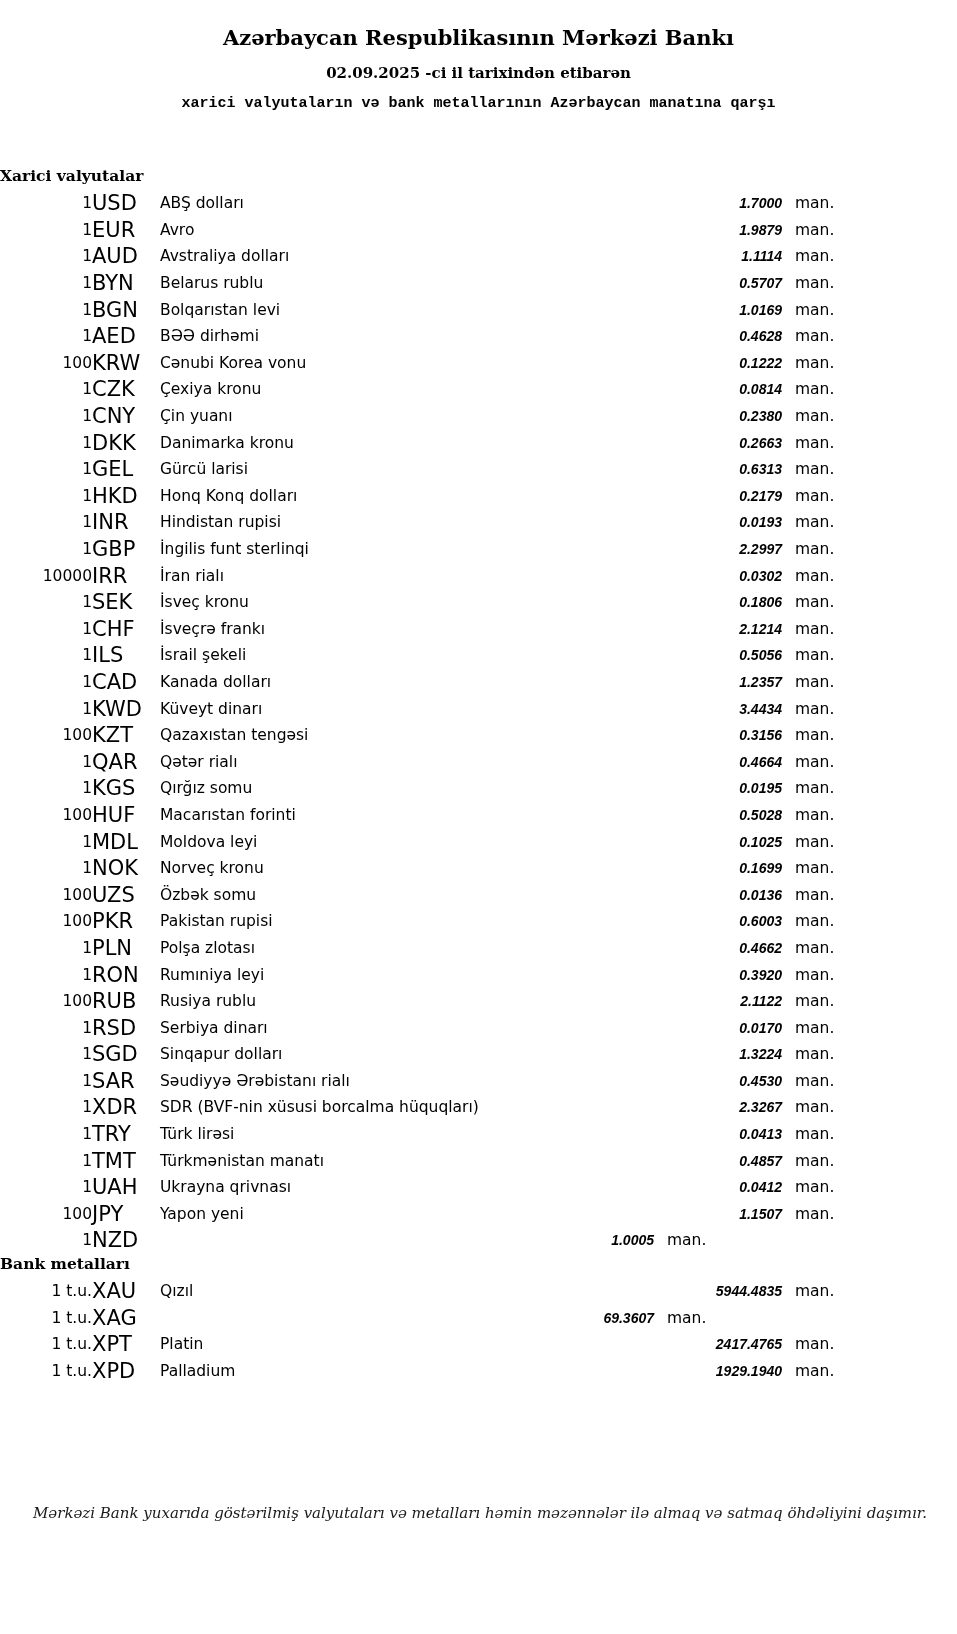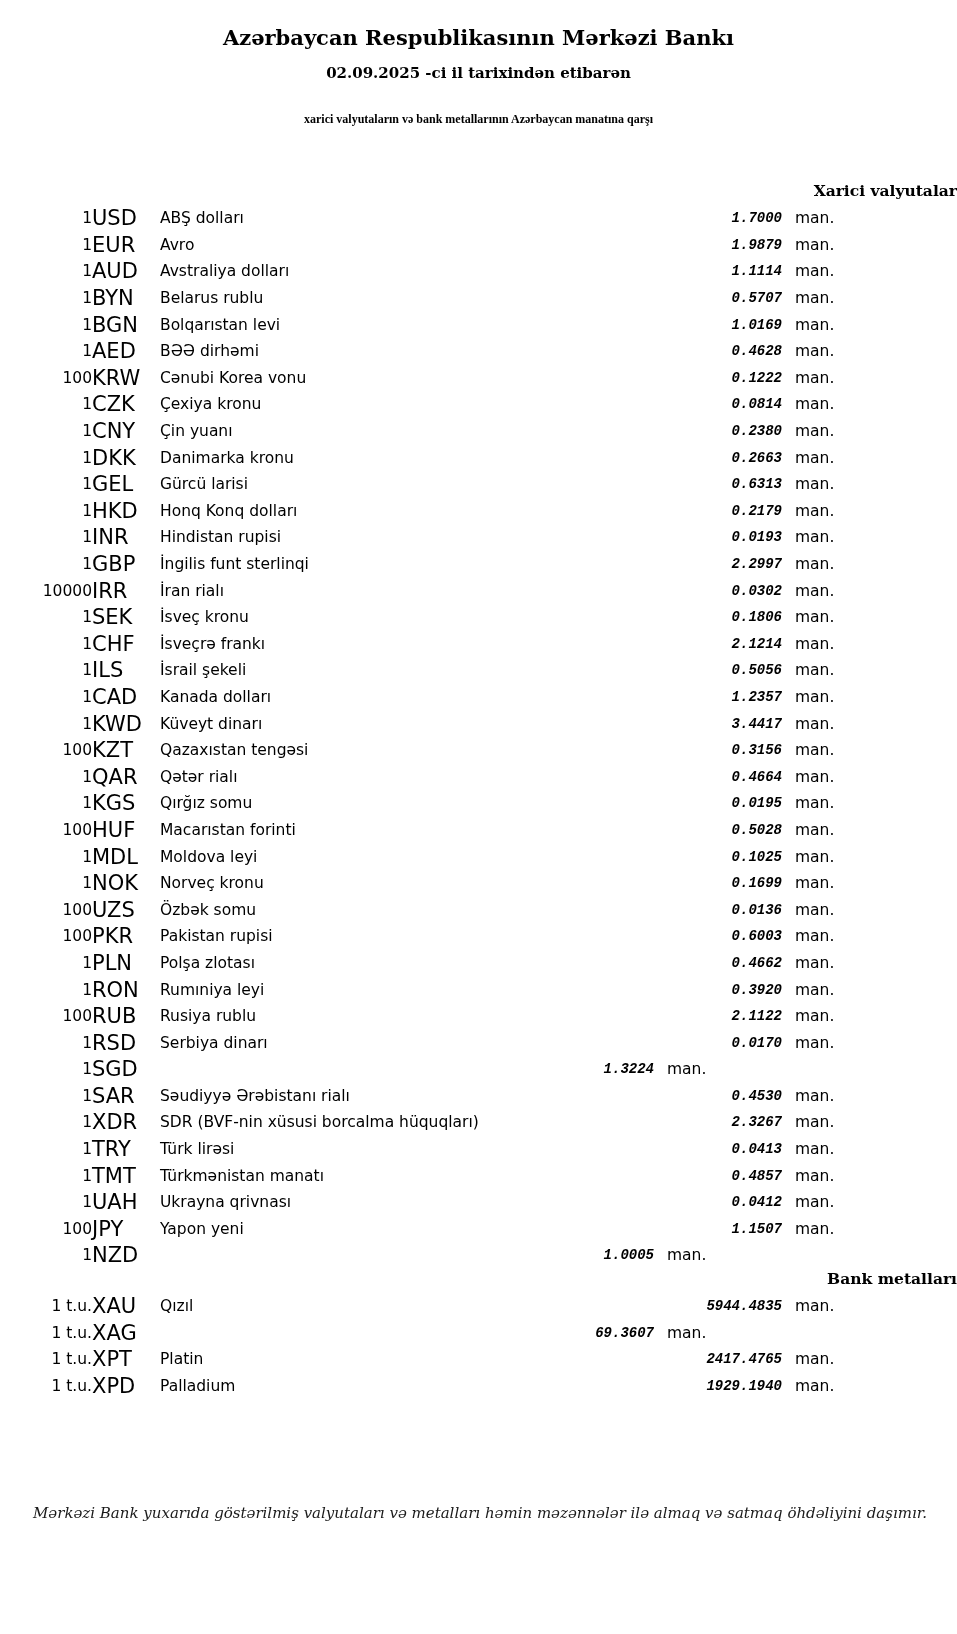--- a/index.html
+++ b/index.html
@@ -22,27 +22,27 @@
   }
   .date-line {
     text-align: center;
     font-family: "DejaVu Serif", serif;
     font-weight: bold;
     font-size: 15px;
     margin-top: 14px;
   }
   .subtitle {
     text-align: center;
-    font-family: Liberation Serif, serif;
+    font-family: Liberation Mono, monospace;
     font-weight: bold;
-    font-size: 12px;
-    margin-top: 30px;
+    font-size: 15px;
+    margin-top: 13px;
   }
   .section-title {
-    text-align: right;
+    text-align: left;
     font-family: "DejaVu Serif", serif;
     font-weight: bold;
     font-size: 15.5px;
   }
   .section-title.currencies { margin-top: 54px; margin-bottom: 5px; }
   .section-title.metals { margin-bottom: 5px; }
   .table {
     margin-left: 40px;
     width: 800px;
   }
@@ -61,21 +61,21 @@
     text-align: left;
     font-size: 21px;
   }
   .name {
     padding-left: 6px;
     font-size: 15.5px;
     white-space: nowrap;
   }
   .rate {
     text-align: right;
-    font-family: Liberation Mono, monospace;
+    font-family: Liberation Sans, sans-serif;
     font-style: italic;
     font-weight: bold;
     font-size: 14px;
     white-space: nowrap;
   }
   .unit {
     padding-left: 13px;
     font-size: 15.5px;
   }
   .footer {
@@ -250,21 +250,21 @@
     <span class="code">CAD</span>
     <span class="name">Kanada dolları</span>
     <span class="rate">1.2357</span>
     <span class="unit">man.</span>
   </div>
 
   <div class="row">
     <span class="qty">1</span>
     <span class="code">KWD</span>
     <span class="name">Küveyt dinarı</span>
-    <span class="rate">3.4417</span>
+    <span class="rate">3.4434</span>
     <span class="unit">man.</span>
   </div>
 
   <div class="row">
     <span class="qty">100</span>
     <span class="code">KZT</span>
     <span class="name">Qazaxıstan tengəsi</span>
     <span class="rate">0.3156</span>
     <span class="unit">man.</span>
   </div>
@@ -353,20 +353,21 @@
     <span class="qty">1</span>
     <span class="code">RSD</span>
     <span class="name">Serbiya dinarı</span>
     <span class="rate">0.0170</span>
     <span class="unit">man.</span>
   </div>
 
   <div class="row">
     <span class="qty">1</span>
     <span class="code">SGD</span>
+    <span class="name">Sinqapur dolları</span>
     <span class="rate">1.3224</span>
     <span class="unit">man.</span>
   </div>
 
   <div class="row">
     <span class="qty">1</span>
     <span class="code">SAR</span>
     <span class="name">Səudiyyə Ərəbistanı rialı</span>
     <span class="rate">0.4530</span>
     <span class="unit">man.</span>

